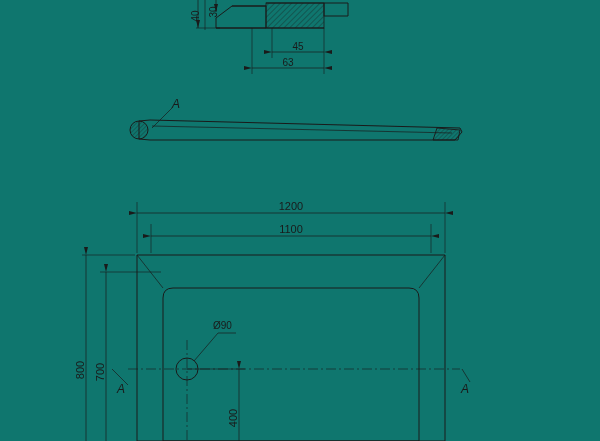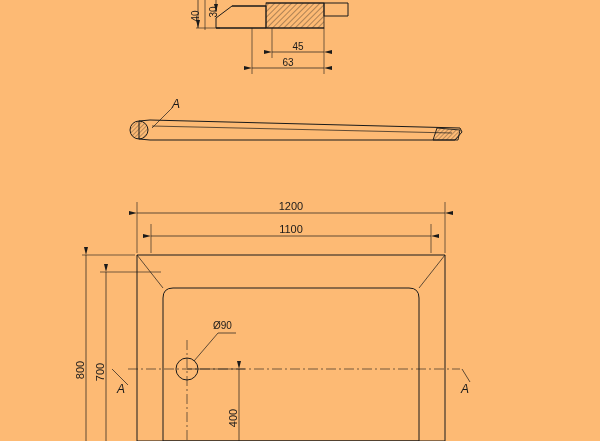--- a/index.html
+++ b/index.html
@@ -11,21 +11,21 @@
     width: 600px;
     height: 441px;
     font-family: "Liberation Sans", sans-serif;
     color: #1a1a1a;
     overflow: hidden;
   }
   #stage {
     position: relative;
     width: 600px;
     height: 441px;
-    background: #fdba74;
+    background: #0f766e;
   }
   svg.drawing {
     position: absolute;
     left: 0;
     top: 0;
     width: 600px;
     height: 441px;
     display: block;
   }
   .dimtext {

